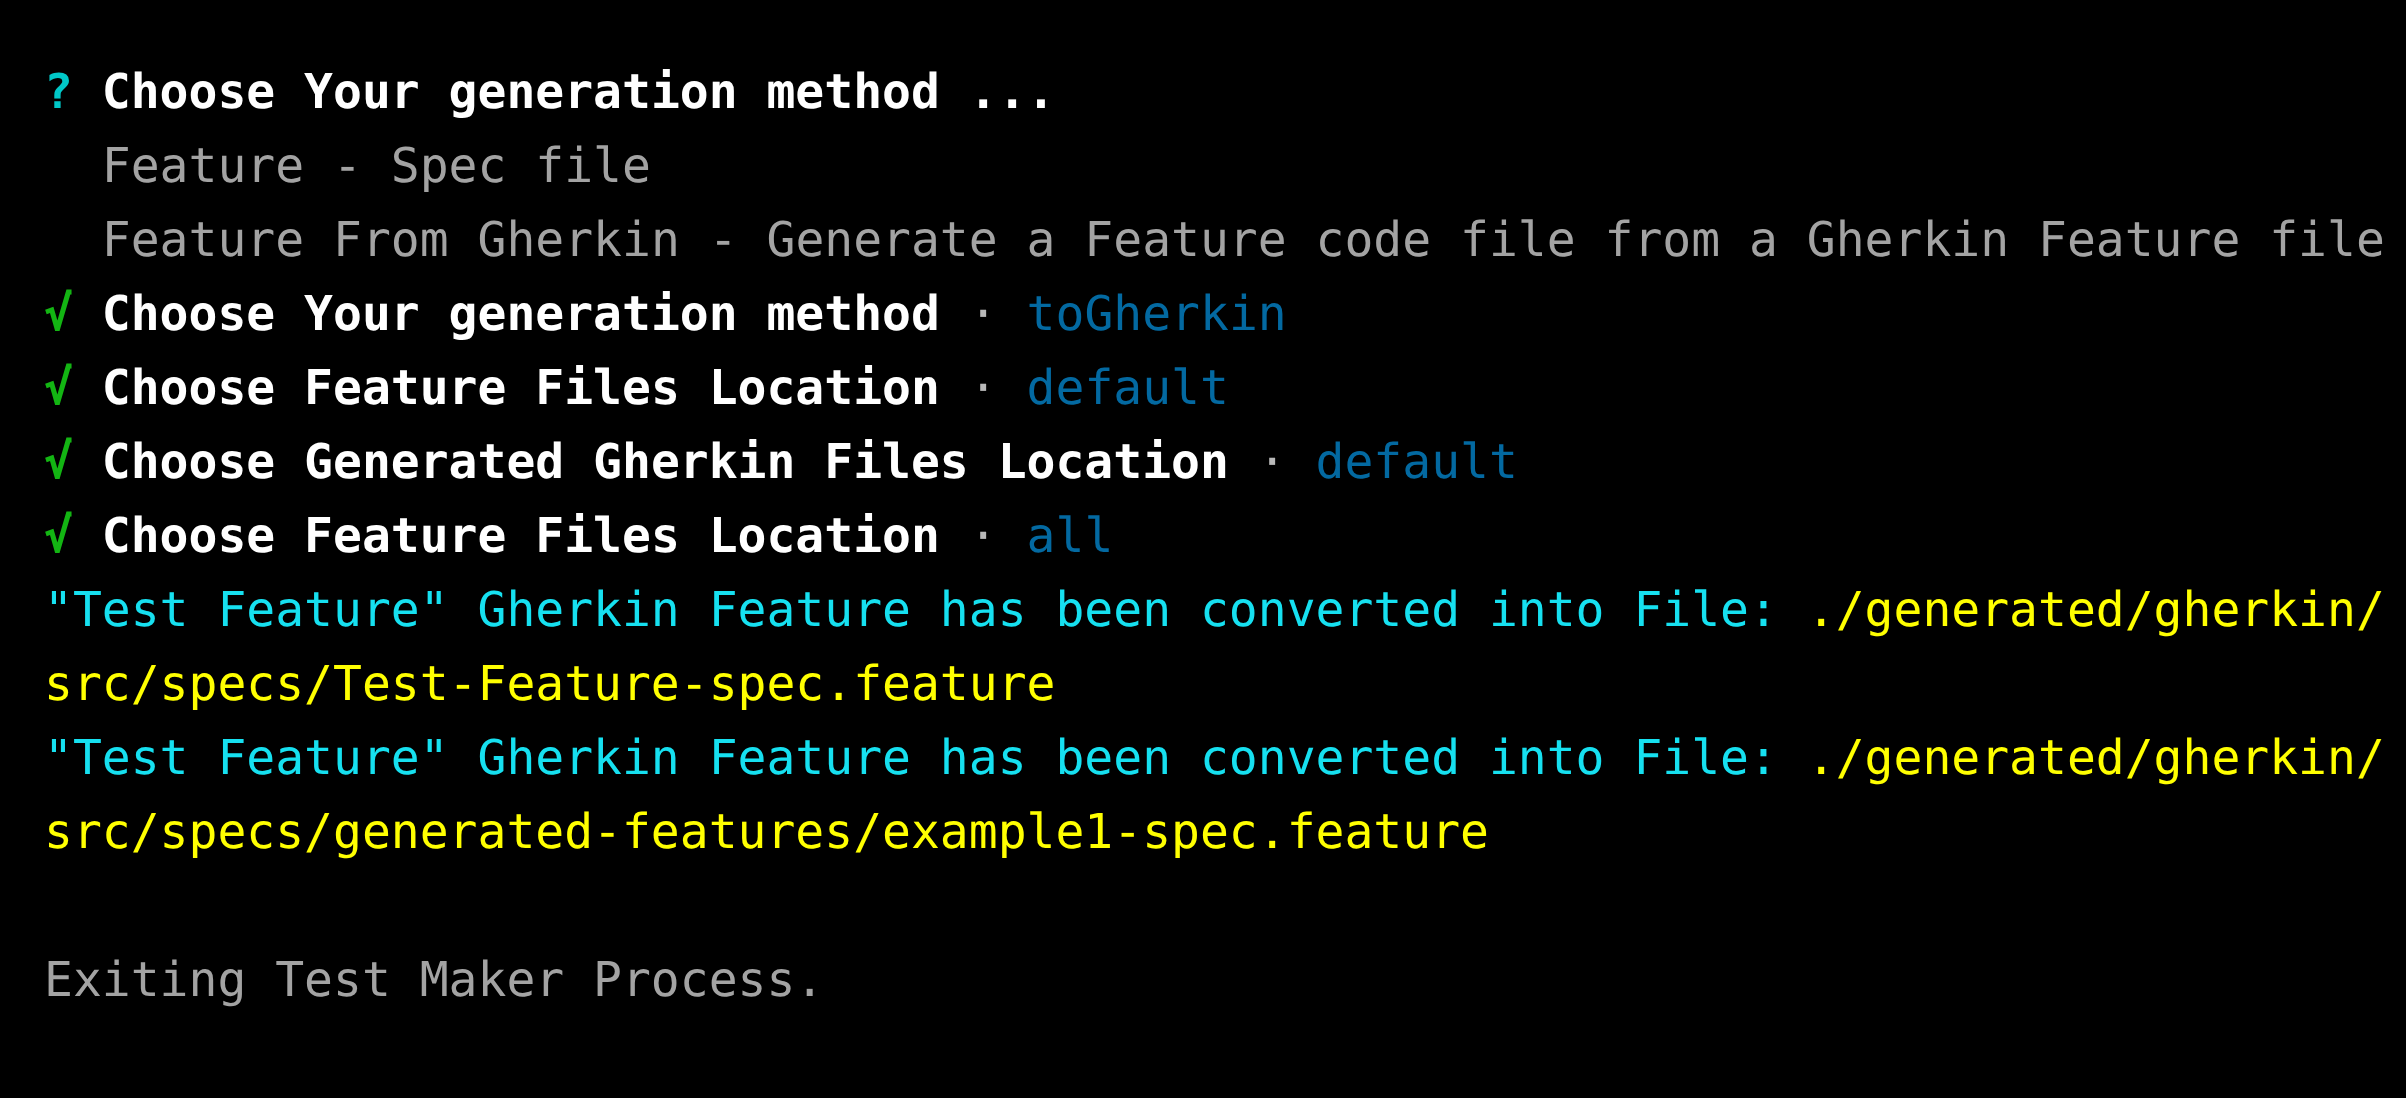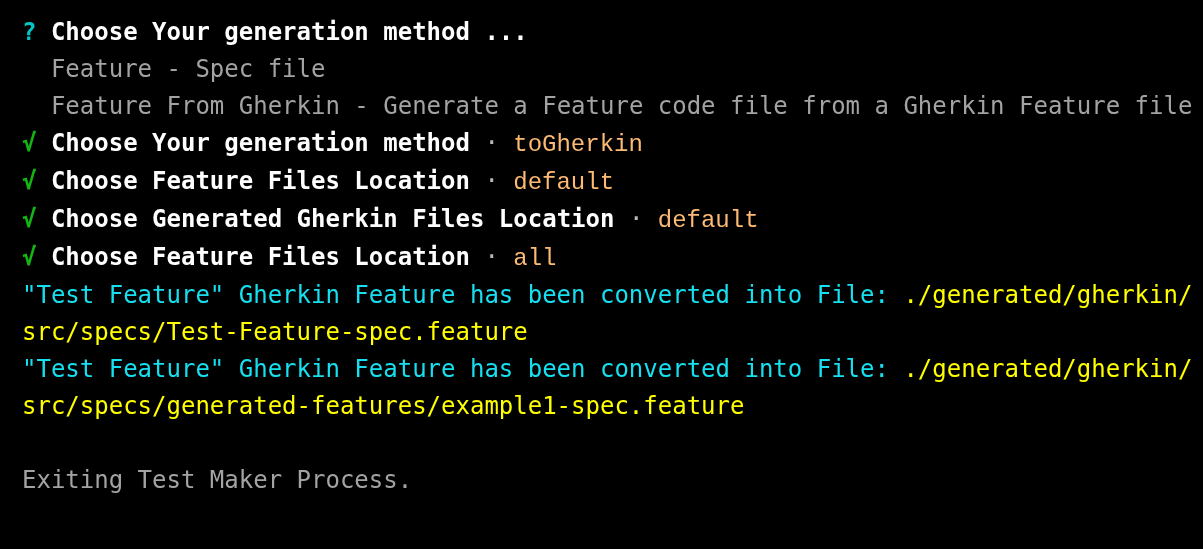--- a/index.html
+++ b/index.html
@@ -19,21 +19,21 @@
     width: 1203px;
     height: 549px;
     background: #000000;
     padding: 0;
     box-sizing: border-box;
   }
 
   .screen {
     position: absolute;
     left: 22px;
-    top: 14px;
+    top: 28px;
     width: 1175px;
     font-size: 24px;
     line-height: 37px;
     letter-spacing: 0px;
     white-space: pre-wrap;
     word-break: break-all;
     -webkit-font-smoothing: none;
   }
 
   .line {
@@ -46,21 +46,21 @@
   .line.blank {
     min-height: 37px;
   }
 
   
   .c-prompt  { color: #00c8c8; font-weight: bold; }
   .c-check   { color: #13b513; font-weight: bold; }
   .c-label   { color: #ffffff; font-weight: bold; }
   .c-plain   { color: #a3a3a3; font-weight: normal; }
   .c-sep     { color: #b9b9b9; font-weight: normal; }
-  .c-value   { color: #fdba74; font-weight: normal; font-family: Liberation Mono, monospace; }
+  .c-value   { color: #0369a1; font-weight: normal; }
   .c-msg     { color: #16e0f0; font-weight: normal; }
   .c-path    { color: #ffff00; font-weight: normal; }
 </style>
 </head>
 <body>
 
 <div id="terminal">
   <div class="screen" id="screen"><div class="line"><span class="c-prompt">?</span><span class="c-label"> Choose Your generation method ...</span></div><div class="line"><span class="c-plain">  Feature - Spec file</span></div><div class="line"><span class="c-plain">  Feature From Gherkin - Generate a Feature code file from a Gherkin Feature file</span></div><div class="line"><span class="c-check">√</span><span class="c-label"> Choose Your generation method </span><span class="c-sep">·</span><span class="c-value"> toGherkin</span></div><div class="line"><span class="c-check">√</span><span class="c-label"> Choose Feature Files Location </span><span class="c-sep">·</span><span class="c-value"> default</span></div><div class="line"><span class="c-check">√</span><span class="c-label"> Choose Generated Gherkin Files Location </span><span class="c-sep">·</span><span class="c-value"> default</span></div><div class="line"><span class="c-check">√</span><span class="c-label"> Choose Feature Files Location </span><span class="c-sep">·</span><span class="c-value"> all</span></div><div class="line"><span class="c-msg">"Test Feature" Gherkin Feature has been converted into File: </span><span class="c-path">./generated/gherkin/src/specs/Test-Feature-spec.feature</span></div><div class="line"><span class="c-msg">"Test Feature" Gherkin Feature has been converted into File: </span><span class="c-path">./generated/gherkin/src/specs/generated-features/example1-spec.feature</span></div><div class="line blank"><span class="c-plain">&nbsp;</span></div><div class="line"><span class="c-plain">Exiting Test Maker Process.</span></div></div>
 </div>
 

